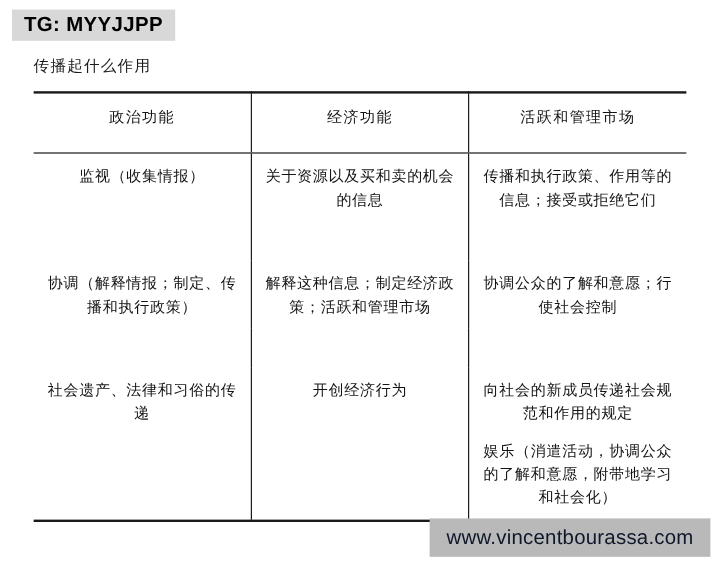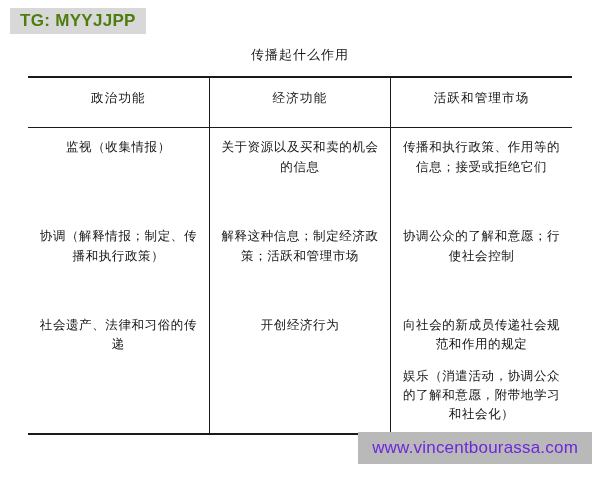--- a/index.html
+++ b/index.html
@@ -15,53 +15,52 @@
     overflow: hidden;
     color: #111111;
   }
 
   
   .tg-badge {
     position: absolute;
     top: 8px;
     left: 10px;
     background: #d8d8d8;
-    color: #4d7c0f;
+    color: #000000;
     font-size: 17px;
     font-weight: 700;
     letter-spacing: 0.3px;
     padding: 4px 10px 5px 10px;
     line-height: 1;
     font-family: "Liberation Sans", sans-serif;
   }
 
   
   .url-badge {
     position: absolute;
     right: 8px;
     bottom: 16px;
     background: #b9b9b9;
-    color: #6d28d9;
+    color: #0f172a;
     font-size: 17px;
     padding: 7px 14px 8px 14px;
     line-height: 1;
     font-family: "Liberation Sans", sans-serif;
     letter-spacing: 0.2px;
   }
 
   
   .doc {
     position: absolute;
     top: 46px;
     left: 28px;
     width: 544px;
   }
 
   .doc-title {
-    text-align: center;
     font-size: 13px;
     color: #1b1b1b;
     margin: 0 0 12px 0;
     letter-spacing: 1px;
     font-family: "DejaVu Sans", sans-serif;
     filter: blur(0.15px);
   }
 
   table.grid {
     border-collapse: collapse;

